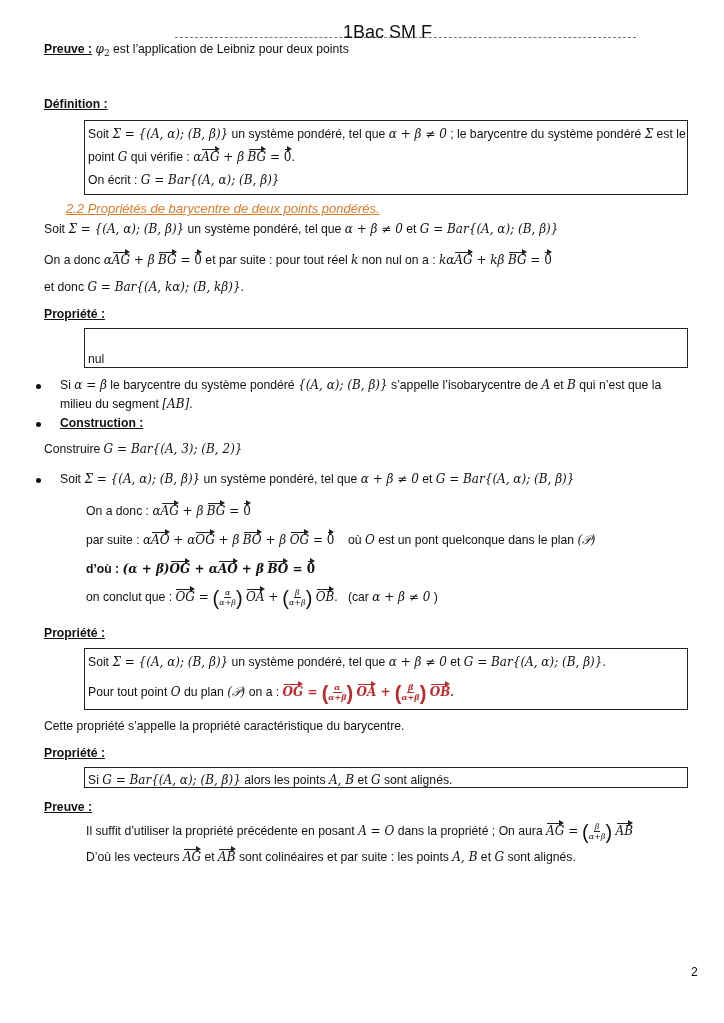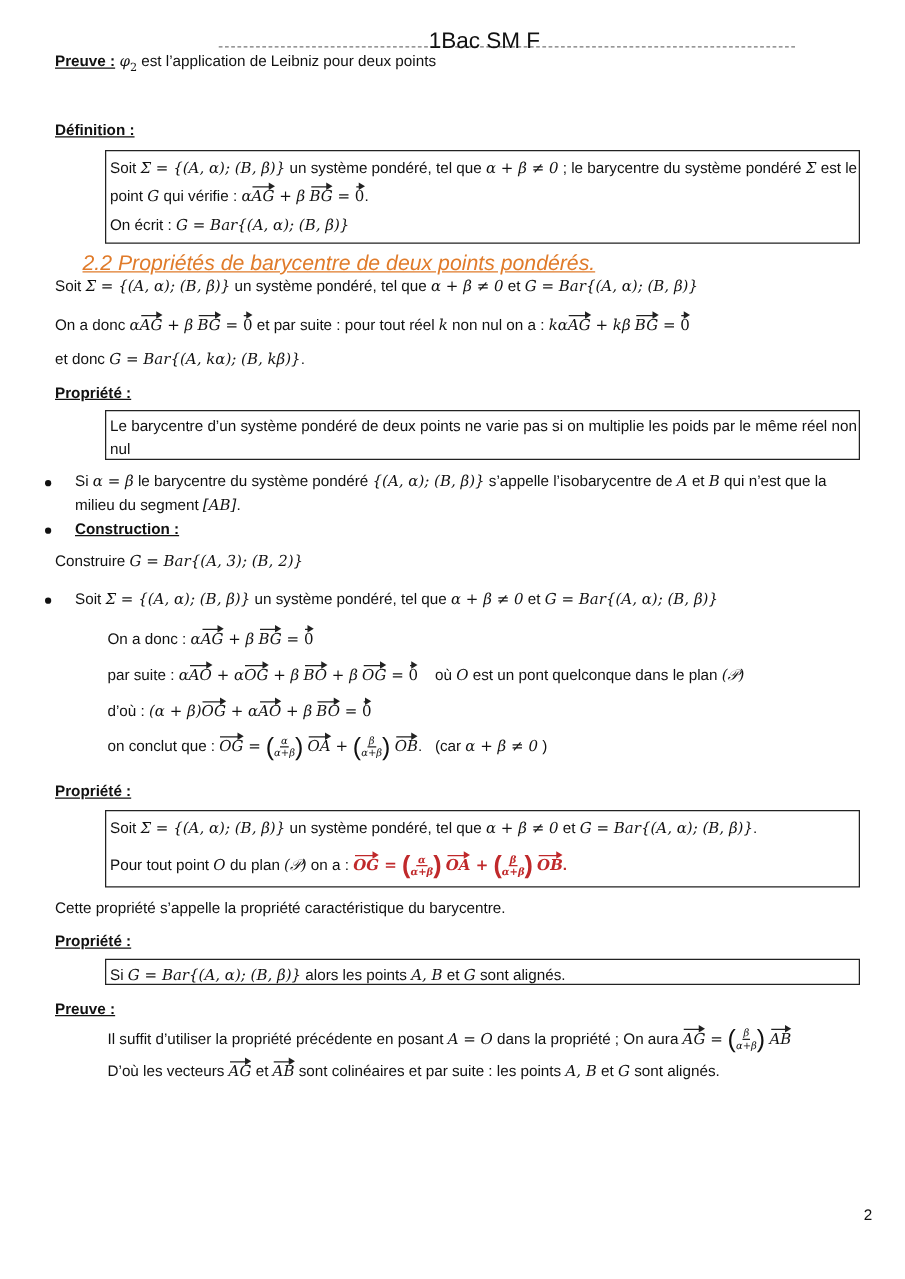--- a/index.html
+++ b/index.html
@@ -14,21 +14,21 @@
   .vec::before{content:"";position:absolute;left:1px;right:3px;top:1px;border-top:1px solid #222;}
   .vec::after{content:"";position:absolute;right:0;top:-2px;border-left:5px solid #222;border-top:3px solid transparent;border-bottom:3px solid transparent;}
   .frac{display:inline-flex;flex-direction:column;align-items:center;vertical-align:middle;font-size:8px;line-height:9px;}
   .frac .num{border-bottom:0.8px solid #222;padding:0 1px;}
   .paren{font-size:20px;font-style:normal;vertical-align:middle;line-height:14px;}
   .box{position:absolute;border:1.3px solid #222;box-sizing:border-box;}
   .red{color:#c0292b;font-weight:bold;}
   .red .vec::before,.red .vec::after{border-color:#c0292b;}
   .red .vec::after{border-top-color:transparent;border-bottom-color:transparent;border-left-color:#c0292b;}
   .red .frac .num{border-color:#c0292b;}
-  .section{color:#e07b2a;font-style:italic;text-decoration:underline;font-size:17px;}
+  .section{color:#e07b2a;font-style:italic;text-decoration:underline;font-size:13px;}
   .bullet{position:absolute;width:5px;height:5px;border-radius:50%;background:#111;}
   .hdr-line{position:absolute;left:175px;top:37px;width:461px;border-top:1px dashed #777;}
 </style>
 </head>
 <body>
 
 <div class="hdr-line"></div>
 <div class="abs" style="left:343px;top:22px;font-size:18px;">1Bac SM F</div>
 
 <div class="abs" style="left:44px;top:42px;">
@@ -56,21 +56,20 @@
 </div>
 <div class="abs" style="left:44px;top:251px;">
   <span>On a donc </span><span class="m">α</span><span class="m vec">AG</span><span class="mu"> + </span><span class="m">β</span> <span class="m vec">BG</span><span class="mu"> = </span><span class="mu vec">0</span><span> et par suite : pour tout réel </span><span class="m">k</span><span> non nul  on a : </span><span class="m">kα</span><span class="m vec">AG</span><span class="mu"> + </span><span class="m">kβ</span> <span class="m vec">BG</span><span class="mu"> = </span><span class="mu vec">0</span>
 </div>
 <div class="abs" style="left:44px;top:280px;">
   <span>et donc </span><span class="m">G = Bar{(A, kα); (B, kβ)}</span><span>.</span>
 </div>
 
 <div class="abs h" style="left:44px;top:307px;">Propriété :</div>
 <div class="box" style="left:84px;top:328px;width:604px;height:40px;">
-  <div class="abs" style="left:3px;top:5px;">Le barycentre d’un système pondéré de deux points ne varie pas si on multiplie les poids par le même réel non</div>
   <div class="abs" style="left:3px;top:23px;">nul</div>
 </div>
 
 <div class="bullet" style="left:36px;top:384px;"></div>
 <div class="abs" style="left:60px;top:378px;">
   <span>Si </span><span class="m">α = β</span><span> le barycentre du système pondéré </span><span class="m">{(A, α); (B, β)}</span><span> s’appelle </span><span class="b">l’isobarycentre de </span><span class="m b">A</span><span class="b"> et </span><span class="m b">B</span><span> qui n’est que la</span>
 </div>
 <div class="abs" style="left:60px;top:397px;">
   <span>milieu du segment </span><span class="m">[AB]</span><span>.</span>
 </div>
@@ -87,21 +86,21 @@
   <span>Soit  </span><span class="m">Σ = {(A, α); (B, β)}</span><span> un système pondéré, tel que </span><span class="m">α + β ≠ 0</span><span>  et </span><span class="m">G = Bar{(A, α); (B, β)}</span>
 </div>
 
 <div class="abs" style="left:86px;top:502px;">
   <span>On a donc : </span><span class="m">α</span><span class="m vec">AG</span><span class="mu"> + </span><span class="m">β</span> <span class="m vec">BG</span><span class="mu"> = </span><span class="mu vec">0</span>
 </div>
 <div class="abs" style="left:86px;top:531px;">
   <span>par suite : </span><span class="m">α</span><span class="m vec">AO</span><span class="mu"> + </span><span class="m">α</span><span class="m vec">OG</span><span class="mu"> + </span><span class="m">β</span> <span class="m vec">BO</span><span class="mu"> + </span><span class="m">β</span> <span class="m vec">OG</span><span class="mu"> = </span><span class="mu vec">0</span>
   &nbsp;&nbsp;&nbsp;<span>où </span><span class="m">O</span><span> est un pont quelconque dans le plan </span><span class="m">(𝒫)</span>
 </div>
-<div class="abs" style="left:86px;top:560px;">
+<div class="abs" style="left:86px;top:560px;font-weight:bold;">
   <span>d’où : </span><span class="m">(α + β)</span><span class="m vec">OG</span><span class="mu"> + </span><span class="m">α</span><span class="m vec">AO</span><span class="mu"> + </span><span class="m">β</span> <span class="m vec">BO</span><span class="mu"> = </span><span class="mu vec">0</span>
 </div>
 <div class="abs" style="left:86px;top:588px;">
   <span>on conclut que : </span> <span class="m vec">OG</span><span class="mu"> = </span><span class="paren">(</span><span class="frac m">
       <span class="num">α</span>
       <span>α+β</span>
     </span><span class="paren">)</span> <span class="m vec">OA</span><span class="mu"> + </span><span class="paren">(</span><span class="frac m">
       <span class="num">β</span>
       <span>α+β</span>
     </span><span class="paren">)</span> <span class="m vec">OB</span><span>.</span>

